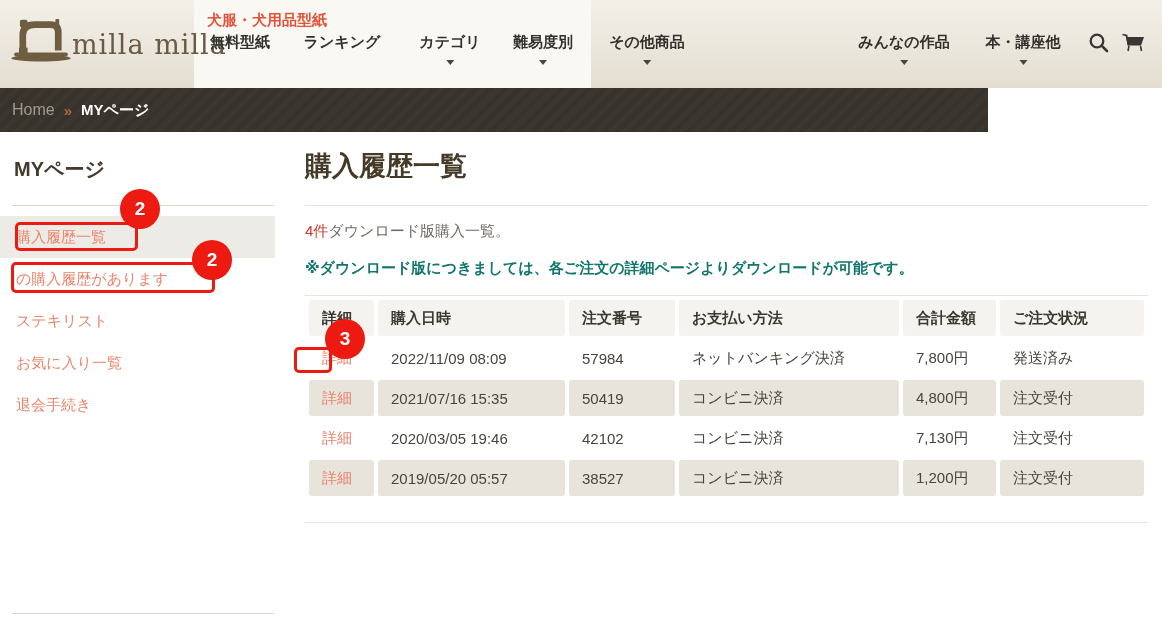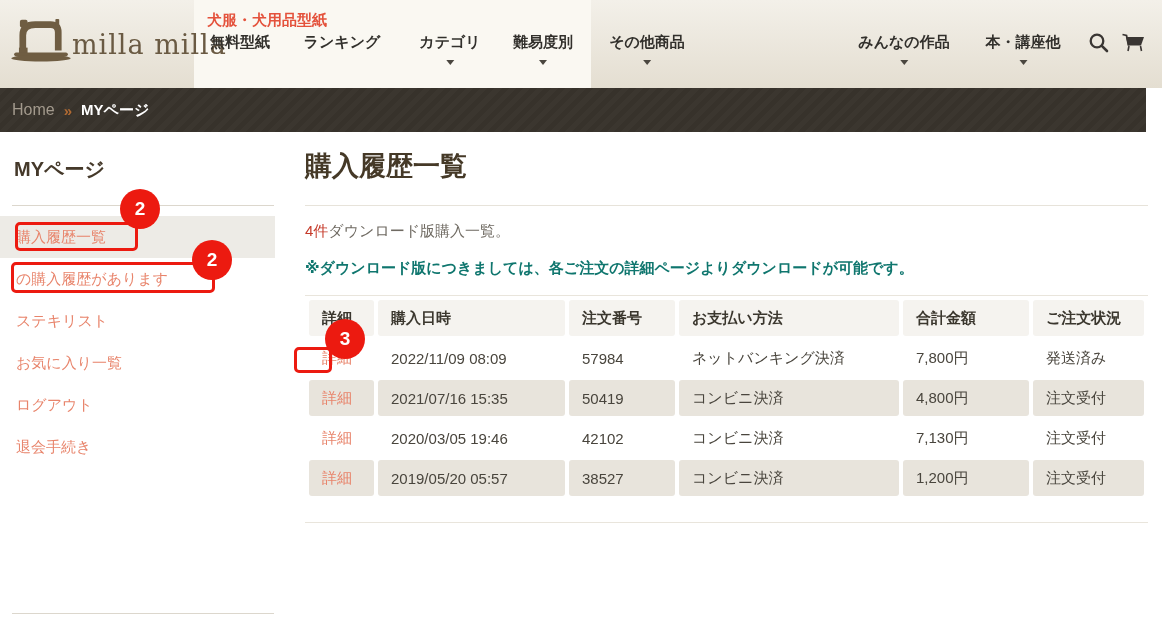--- a/index.html
+++ b/index.html
@@ -14,21 +14,21 @@
   .logo-text { font-family:"DejaVu Serif","Liberation Serif",serif; font-size:27px; color:#6a5a43; letter-spacing:1px; line-height:1; padding-bottom:4px; }
   .header-tab { position:absolute; left:194px; top:0; width:397px; height:88px; background:#faf8f2; }
   .tab-label { position:absolute; left:207px; top:11px; font-size:15px; font-weight:bold; color:#e4523c; }
   .nav-item { position:absolute; top:33px; transform:translateX(-50%); text-align:center; cursor:pointer; }
   .nav-label { font-size:15px; font-weight:bold; color:#32302c; white-space:nowrap; display:block; }
   .nav-arrow { display:block; margin:8px auto 0; width:0; height:0;
     border-left:4px solid transparent; border-right:4px solid transparent; border-top:5px solid #4a463f; }
   .hdr-icon { position:absolute; top:31px; cursor:pointer; }
 
   
-  .breadcrumb { position:relative; width:1146px; height:44px;
+  .breadcrumb { position:relative; width:988px; height:44px;
     background:repeating-linear-gradient(135deg,#3b362f 0 5px,#37322b 5px 10px);
     display:flex; align-items:center; padding-left:12px; }
   .bc-home { font-size:16px; color:#a39a8d; cursor:pointer; }
   .bc-sep { font-size:15px; color:#b06a33; font-weight:bold; margin:0 9px; }
   .bc-cur { font-size:15px; color:#ffffff; font-weight:bold; }
 
   
   .content { position:relative; width:1162px; height:496px; background:#fff; }
 
   
@@ -50,21 +50,21 @@
   .hist-note { position:absolute; left:0; top:127px; font-size:15px; color:#0f766e;font-weight:bold; }
 
   .table-wrap { position:absolute; left:0; top:163px; width:843px; border-top:1px solid #e9e5dc; }
   .bottom-div { position:absolute; left:0; top:390px; width:843px; height:1px; background:#e9e5dc; }
   table { border-collapse:separate; border-spacing:4px; width:843px; table-layout:fixed; }
   th { background:#f5f3ef; height:36px; text-align:left; padding-left:13px;
     font-size:15px; font-weight:bold; color:#3b372e; border-radius:3px; }
   td { height:36px; text-align:left; padding-left:13px; font-size:15px; color:#49453d; border-radius:3px; }
   tr.gray td { background:#e8e4dc; }
   td a.detail { color:#e8846b; text-decoration:none; cursor:pointer; }
-  .c0{width:65px}.c1{width:187px}.c2{width:106px}.c3{width:220px}.c4{width:126px}.c5{width:auto}
+  .c0{width:65px}.c1{width:187px}.c2{width:106px}.c3{width:220px}.c4{width:93px}.c5{width:auto}
 
   
   .ann-box { position:absolute; border:3px solid #ec1a10; border-radius:5px; z-index:11; }
   .ann-badge { position:absolute; width:40px; height:40px; border-radius:50%; background:#ec1a10;
     color:#fff; font-size:19px; font-weight:bold; display:flex; align-items:center; justify-content:center; z-index:12; }
   .box1 { left:15px; top:90px;  width:123px; height:29px; }
   .box2 { left:11px; top:130px; width:204px; height:31px; }
   .box3 { left:294px; top:215px; width:38px; height:26px; }
   .badge1 { left:120px; top:57px; }
   .badge2 { left:192px; top:108px; }
@@ -140,21 +140,20 @@
 <div class="content">
 
   <aside class="sidebar">
     <h2 class="sb-title">MYページ</h2>
     <div class="sb-div-top"></div>
     <ul class="sb-list">
       <li class="active">購入履歴一覧</li>
       <li>の購入履歴があります</li>
       <li>ステキリスト</li>
       <li>お気に入り一覧</li>
-      <li>ログアウト</li>
       <li>退会手続き</li>
     </ul>
     <div class="sb-div-bottom"></div>
   </aside>
 
   <main class="main">
     <h1 class="page-title">購入履歴一覧</h1>
     <div class="main-div"></div>
     <p class="hist-count"><span class="red">4件</span><span>ダウンロード版購入一覧。</span></p>
     <p class="hist-note">※ダウンロード版につきましては、各ご注文の詳細ページよりダウンロードが可能です。</p>

